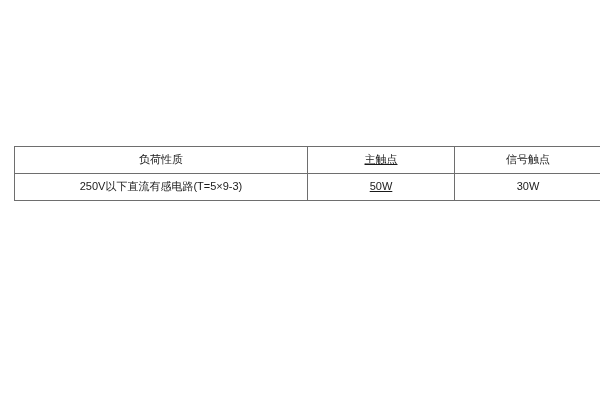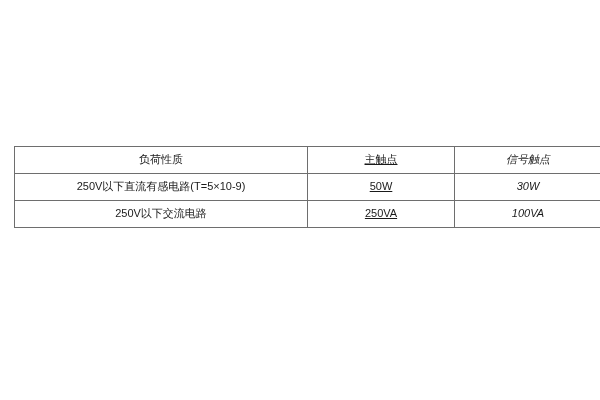--- a/index.html
+++ b/index.html
@@ -34,38 +34,33 @@
     vertical-align: middle;
     font-size: 11px;
     color: #1a1a1a;
     font-family: "Liberation Sans", sans-serif;
     line-height: 1.2;
     padding: 0 2px;
     white-space: nowrap;
   }
   .col-a { width: 288px; border-radius: 6px; }
   .col-b { width: 142px; text-decoration: underline; }
-  .col-c { width: 142px; font-style: italic; }
+  .col-c { width: 142px; }
 </style>
 </head>
 <body>
 
 <div class="page">
   <table class="spec-table">
     <tbody>
       <tr>
         <td class="col-a">负荷性质</td>
         <td class="col-b">主触点</td>
         <td class="col-c">信号触点</td>
       </tr>
       <tr>
-        <td class="col-a">250V以下直流有感电路(T=5×10-9)</td>
+        <td class="col-a">250V以下直流有感电路(T=5×9-3)</td>
         <td class="col-b">50W</td>
         <td class="col-c">30W</td>
-      </tr>
-      <tr>
-        <td class="col-a">250V以下交流电路</td>
-        <td class="col-b">250VA</td>
-        <td class="col-c">100VA</td>
       </tr>
     </tbody>
   </table>
 </div>
 
 </body></html>

